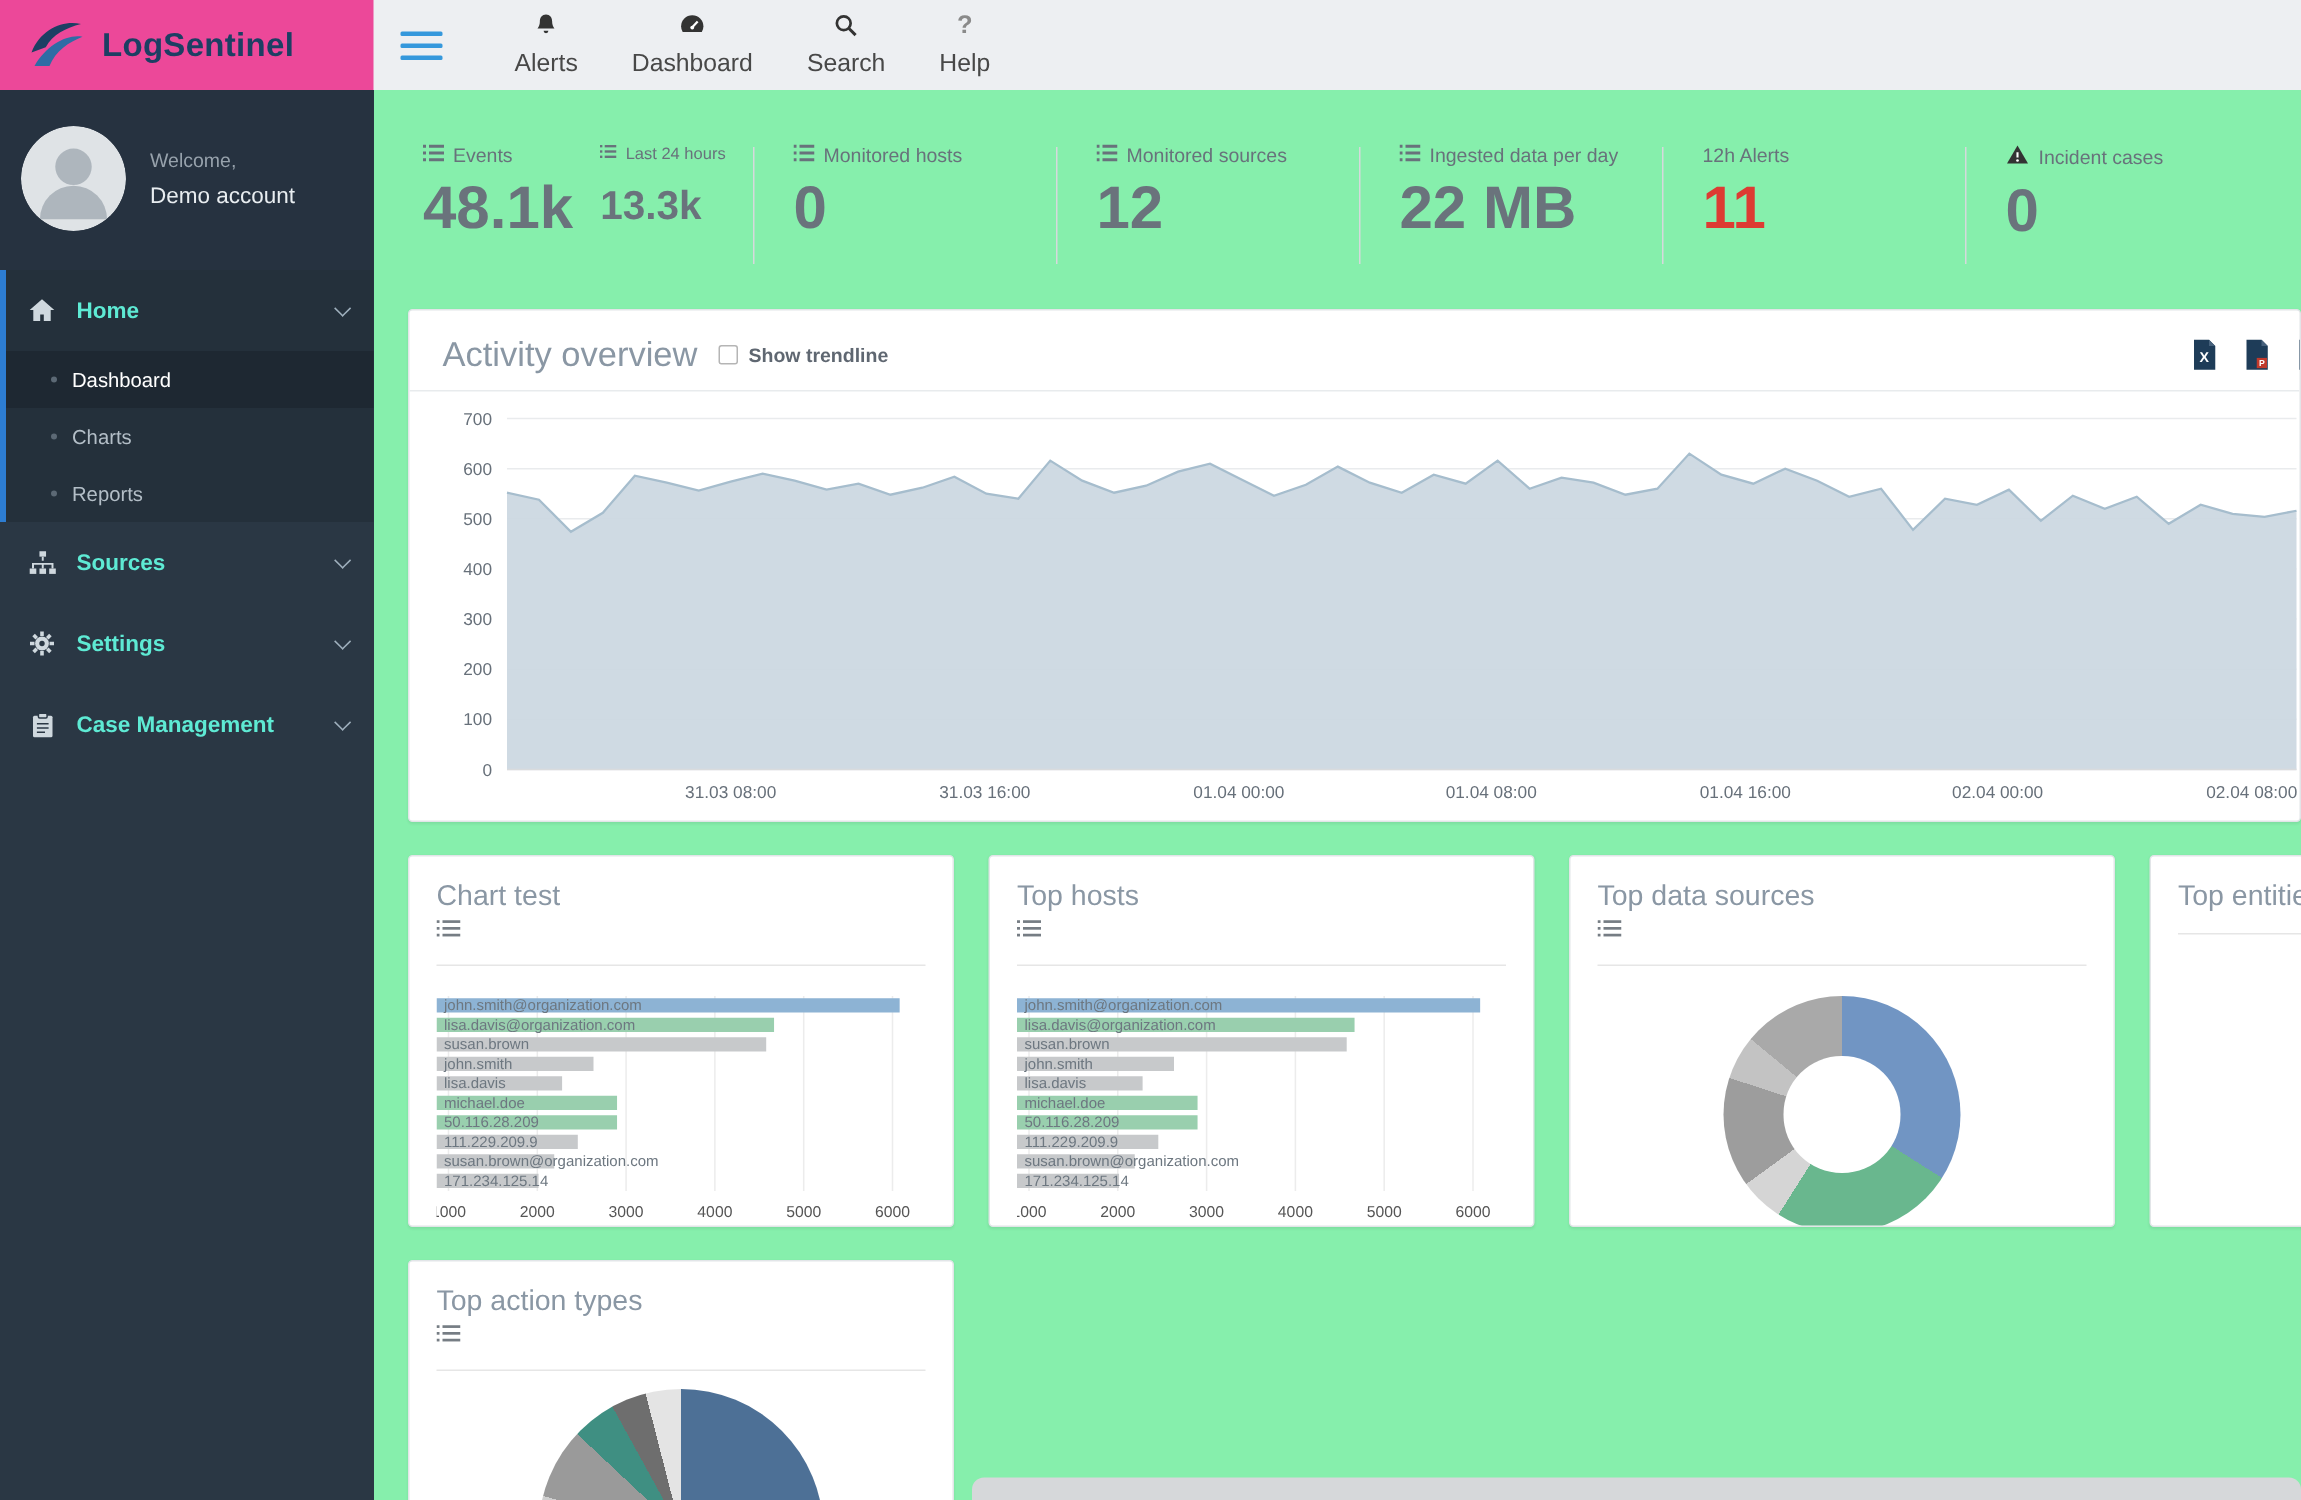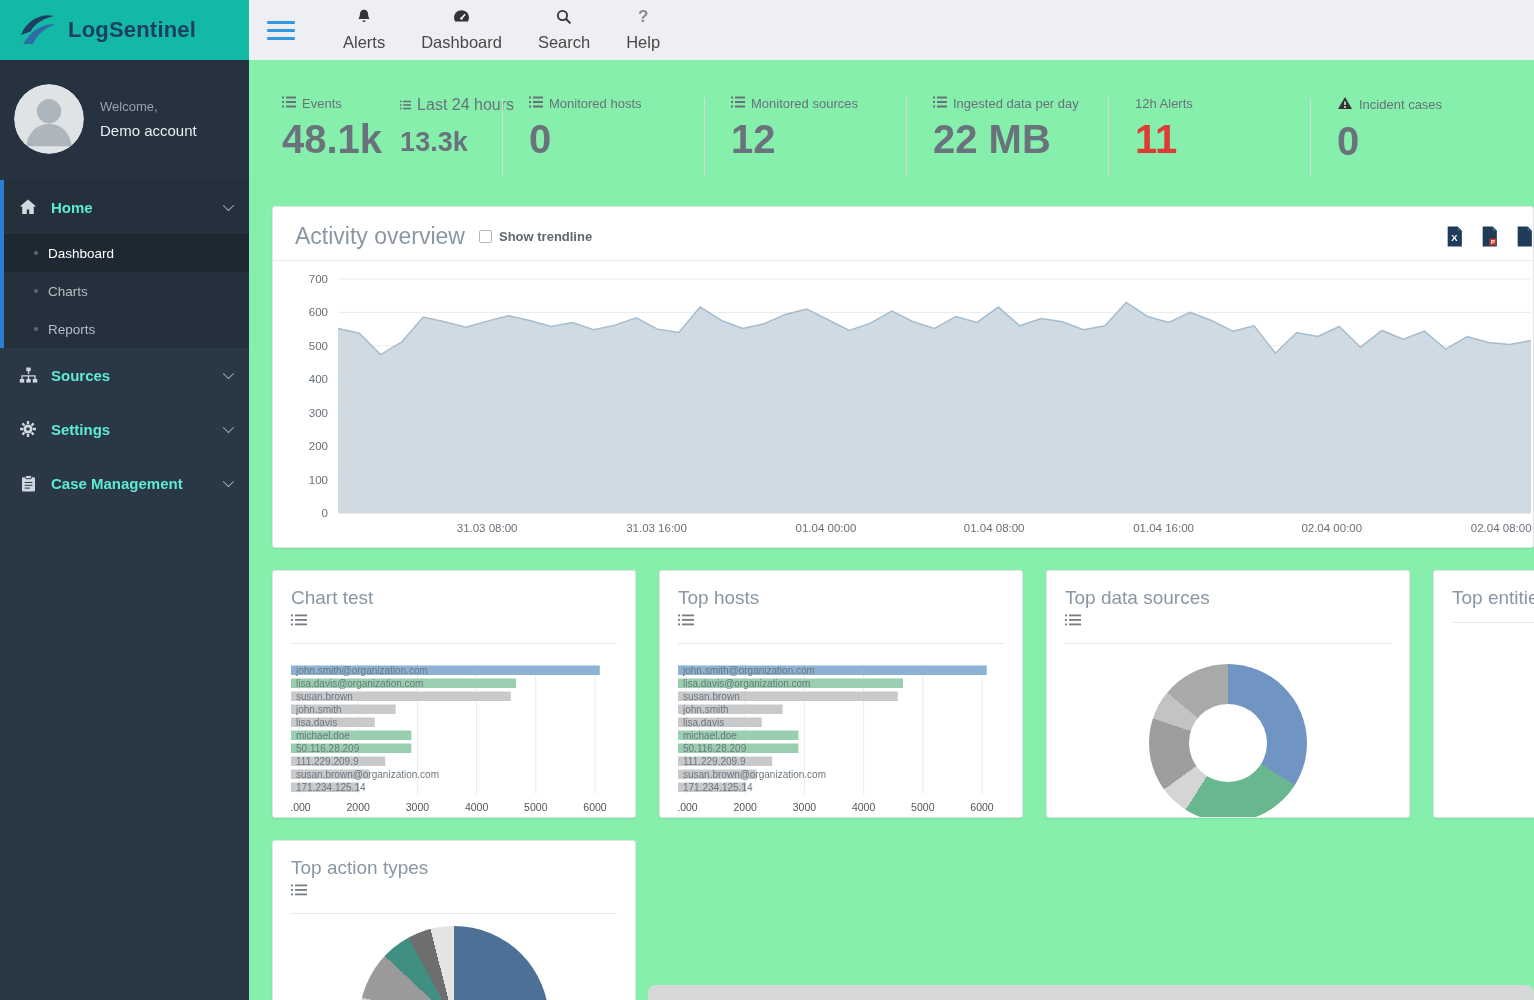--- a/index.html
+++ b/index.html
@@ -4,21 +4,21 @@
 <style>
   * { margin:0; padding:0; box-sizing:border-box; }
   html,body { width:1534px; height:1000px; overflow:hidden; }
   body {
     font-family:"Liberation Sans","DejaVu Sans",sans-serif;
     background:#edeff2; color:#444; position:relative;
   }
 
   
   .topbar { position:fixed; top:0; left:0; right:0; height:60px; background:#edeff2; display:flex; align-items:center; z-index:30; }
-  .brand { width:249px; height:100%; background:#14b8a6; display:flex; align-items:center; padding-left:16px; gap:10px; cursor:pointer; }
+  .brand { width:249px; height:100%; background:#ec4899; display:flex; align-items:center; padding-left:16px; gap:10px; cursor:pointer; }
   .brand-text { font-size:22px; font-weight:700; color:#1c3f63; letter-spacing:0.2px; }
   .hamburger { margin-left:18px; width:28px; display:flex; flex-direction:column; gap:5px; cursor:pointer; padding:4px 0; }
   .hamburger span { display:block; height:3px; border-radius:1px; background:#3598dc; }
   .top-nav { display:flex; align-items:center; gap:36px; margin-left:48px; }
   .top-nav-item { display:flex; align-items:center; gap:8px; font-size:16.5px; color:#484848; cursor:pointer; text-decoration:none;flex-direction:column; }
   .tn-icon { display:inline-flex; width:17px; height:17px; align-items:center; justify-content:center; }
   .q-icon { font-weight:700; font-size:17px; color:#8a8a8a; }
 
   
   .sidebar { position:fixed; top:60px; left:0; bottom:0; width:249px; background:#2a3744; z-index:20; }
@@ -36,32 +36,32 @@
   .sub-item.active { background:#1e2832; color:#fff; }
 
   
   .main { position:absolute; top:60px; left:249px; right:0; bottom:0; background:#86efac; overflow:hidden; }
 
   
   .stats-row { display:flex; align-items:flex-start; padding:36px 0 0 33px; }
   .stat { width:167px; flex:none; }
   .stat-events { width:212px; display:flex; gap:18px; }
   .stat-label { display:flex; align-items:center; gap:6px; font-size:13px; color:#68727b; white-space:nowrap; }
-  .stat-label.small { font-size:16px;justify-content:space-between; }
+  .stat-label.small { font-size:11px;justify-content:space-between; }
   .stat-value { font-size:40px; font-weight:700; color:#6a737c; line-height:1.2; margin-top:4px; }
   .stat-value.small { font-size:27px; margin-top:12px; }
   .stat-value.alert { color:#dd3b33; }
   .vdiv { width:1px; height:78px; background:#d6d9dc; margin:2px 26px 0 8px; flex:none; }
 
   
   .card { background:#fff; border:1px solid #e2e5e8; border-radius:3px; box-shadow:0 1px 2px rgba(0,0,0,0.07); }
 
   
   .activity-card { margin:30px 0 0 23px; width:calc(100% - 23px); overflow:hidden; }
-  .activity-card header { display:flex; align-items:center; padding:16px 15px 10px 22px; border-bottom:1px solid #e8ebed; }
+  .activity-card header { display:flex; align-items:center; padding:16px 0 10px 22px; border-bottom:1px solid #e8ebed; }
   .activity-title { font-size:23px; font-weight:500; color:#8a97a4; margin-right:14px; }
   .trend { display:flex; align-items:center; gap:7px; cursor:pointer; }
   .checkbox { width:13px; height:13px; border:1px solid #b5b5b5; border-radius:2px; background:#fff; }
   .trend-label { font-size:13px; font-weight:700; color:#5f6771; }
   .export-icons { margin-left:auto; display:flex; align-items:center; gap:16px; }
   .export-icons span { display:inline-flex; cursor:pointer; }
   .export-icons .cut { margin-right:-16px; }
   .chart-host.area { width:100%; height:268px; margin:10px 0 8px 0; }
 
   

